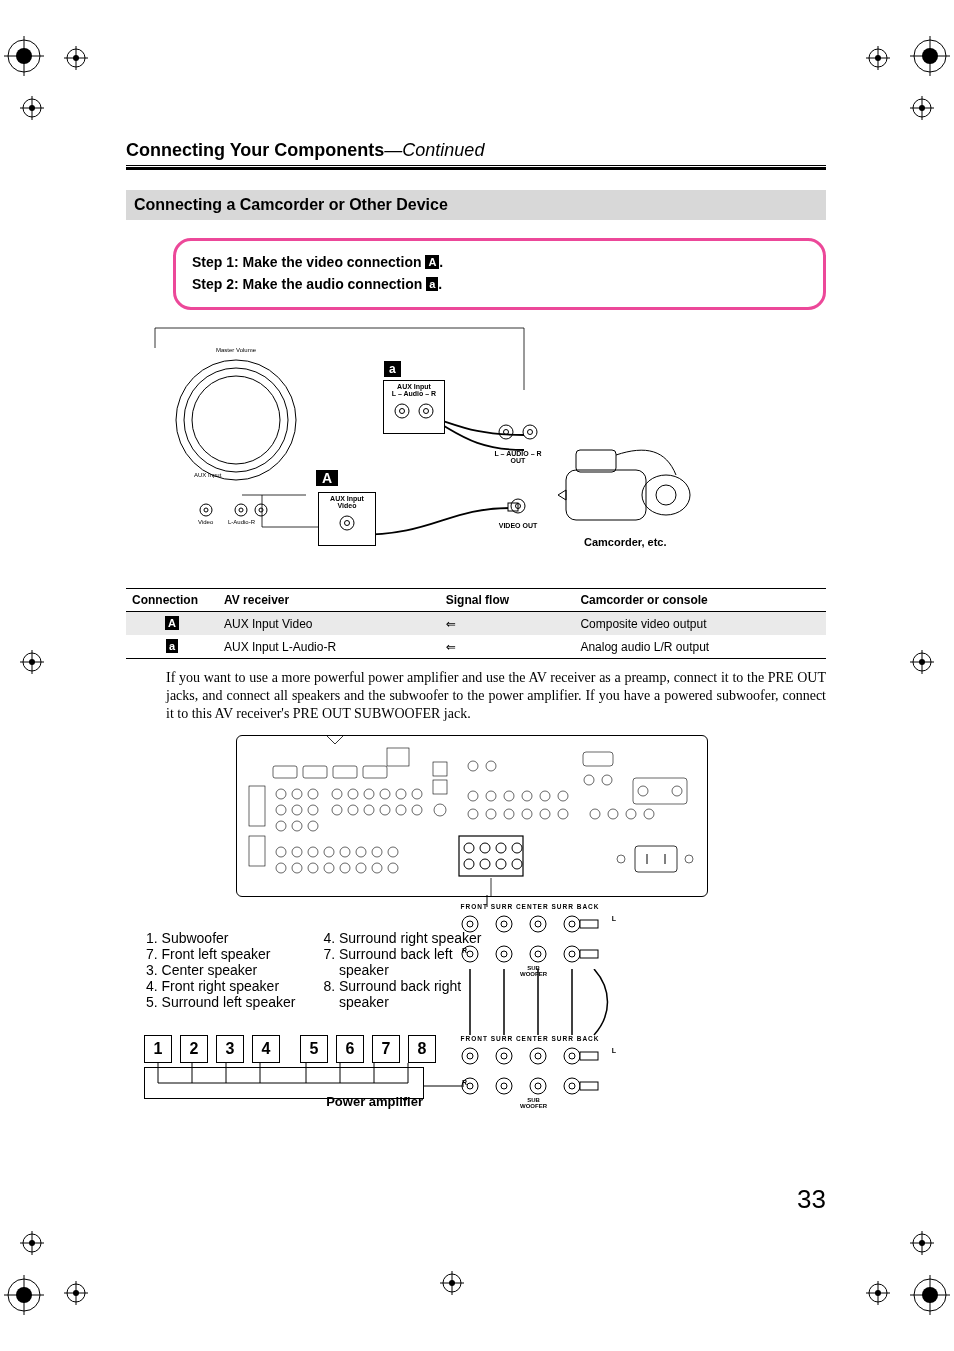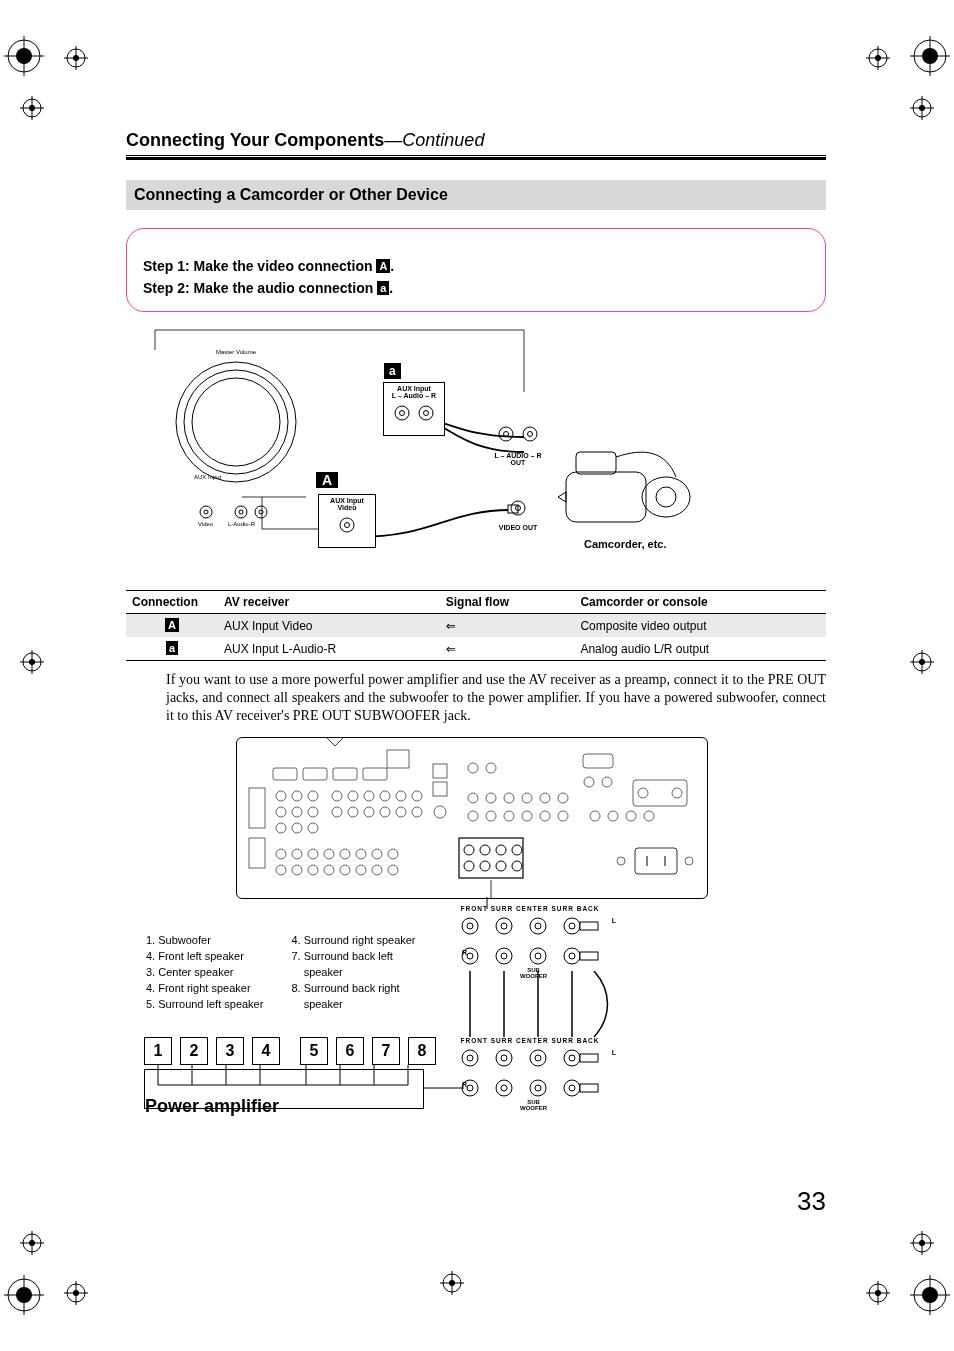--- a/index.html
+++ b/index.html
@@ -8,21 +8,21 @@
     background: #fff;
     font-family: "Times New Roman", Times, serif;
     color: #000;
     width: 954px;
     height: 1351px;
     position: relative;
   }
   .page {
     position: absolute;
     left: 126px;
-    top: 130px;
+    top: 140px;
     width: 700px;
   }
   .crop { position: absolute; }
   .crop svg { display:block; }
   .heading {
     font-family: Helvetica, Arial, sans-serif;
     font-weight: bold;
     font-size: 18px;
     margin-bottom: 2px;
   }
@@ -37,28 +37,29 @@
   }
   .section-bar {
     background: #d8d8d8;
     padding: 6px 8px;
     font-family: Helvetica, Arial, sans-serif;
     font-weight: bold;
     font-size: 16px;
     margin-top: 20px;
   }
   .step-box {
-    border: 1px solid #ec4899;
+    border: 3px solid #ec4899;
     border-radius: 18px;
-    padding: 26px 16px 12px 16px;
+    padding: 10px 16px 12px 16px;
     margin-top: 18px;
     font-family: Helvetica, Arial, sans-serif;
     font-weight: bold;
     font-size: 14px;
     line-height: 22px;
+    margin-left: 47px;
   }
   .tag {
     display:inline-block;
     background:#000;
     color:#fff;
     font-weight:bold;
     font-size:11px;
     padding:0 3px;
     line-height:14px;
     vertical-align:1px;
@@ -100,21 +101,21 @@
   }
   .amp-area {
     margin-top:12px;
     position:relative;
     height:410px;
   }
   .speaker-cols {
     position:absolute;
     left:20px; top:195px;
     font-family: Helvetica, Arial, sans-serif;
-    font-size:11px;
+    font-size:14px;
     line-height:16px;
     display:flex;
     gap:28px;
     align-items:center;
   }
   .num-boxes {
     position:absolute;
     left:18px;
     top:300px;
     display:flex;
@@ -125,26 +126,26 @@
     border:1.5px solid #000;
     font-family: Helvetica, Arial, sans-serif;
     font-weight:bold;
     font-size:16px;
     text-align:center;
     line-height:26px;
   }
   .pa-box {
     position:absolute;
     left:18px; top:332px;
-    width: 280px; height:40px;
+    width: 280px; height:32px;
     border:1.5px solid #000;
     font-family: Helvetica, Arial, sans-serif;
     font-weight:bold;
-    font-size:18px;
-    text-align:left;
+    font-size:13px;
+    text-align:right;
     padding-top:26px;
     box-sizing:border-box;
   }
   .page-num {
     position:absolute;
     right:0;
     bottom:-70px;
     font-family: Helvetica, Arial, sans-serif;
     font-size:26px;
   }
@@ -603,21 +604,21 @@
       </svg>
       <div class="mini-label" style="position:absolute;right:-8px;top:12px">L</div>
       <div class="mini-label" style="position:absolute;left:10px;top:44px">R</div>
       <div class="mini-label" style="position:absolute;left:68px;top:62px;white-space:pre;font-size:6px">SUB
 WOOFER</div>
     </div>
 
     <div class="speaker-cols">
       <div>
         <div>1. Subwoofer</div>
-        <div>4. Front left speaker</div>
+        <div>7. Front left speaker</div>
         <div>3. Center speaker</div>
         <div>4. Front right speaker</div>
         <div>5. Surround left speaker</div>
       </div>
       <div>
         <div>4. Surround right speaker</div>
         <div>7. Surround back left</div>
         <div style="white-space:pre">    speaker</div>
         <div>8. Surround back right</div>
         <div style="white-space:pre">    speaker</div>

